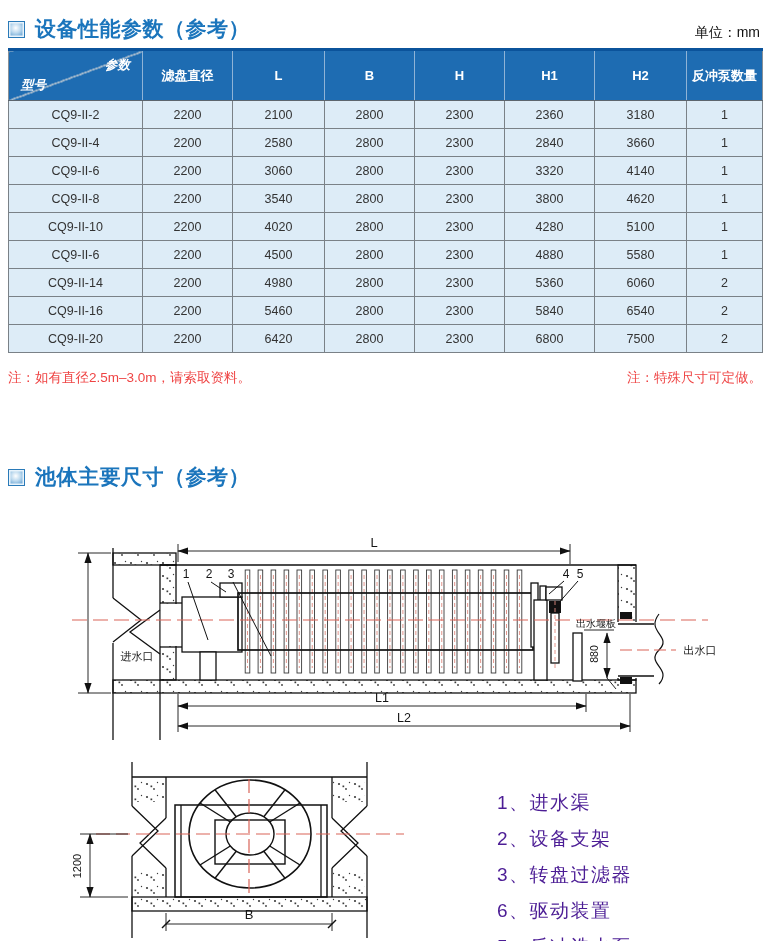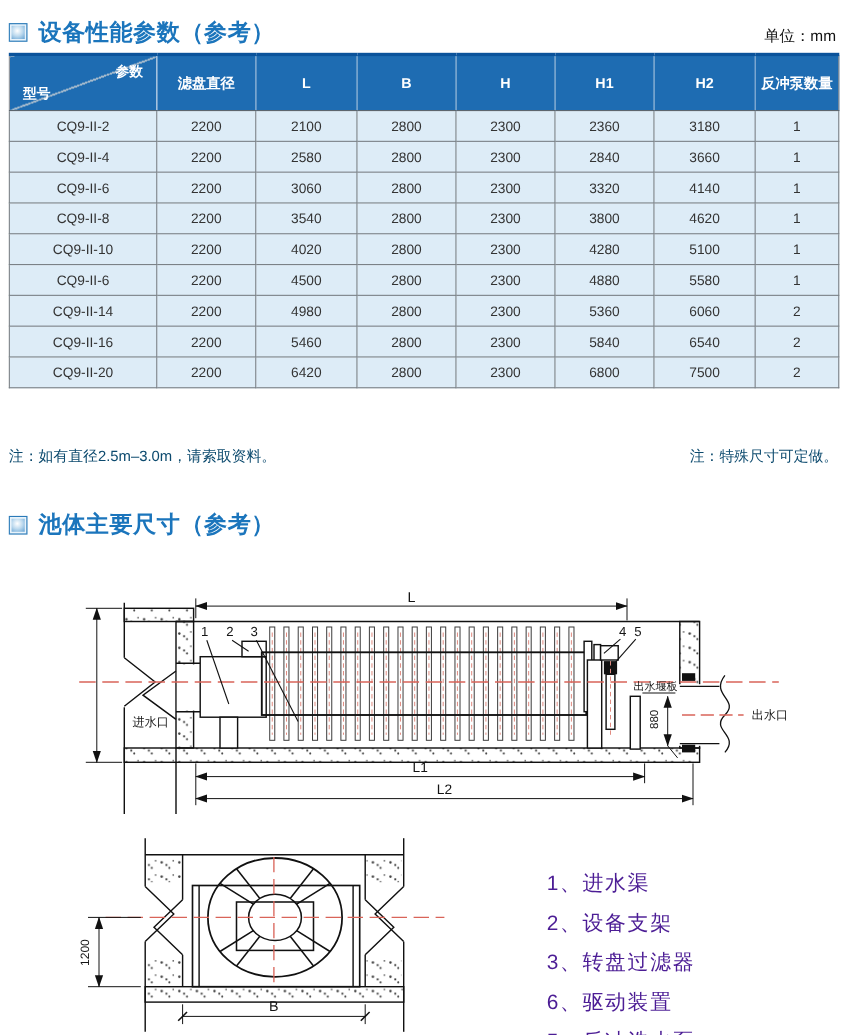--- a/index.html
+++ b/index.html
@@ -19,25 +19,25 @@
         table-layout:fixed;border:1px solid #8a9096;}
   thead th{background:#1e6cb2;color:#fff;font-size:13px;font-weight:bold;height:49px;
            border-right:1px solid #8fb3d6;border-top:3px solid #0b539b;
            border-bottom:1px solid #5d666e;text-align:center;padding:0;}
   thead th:last-child{border-right:1px solid #8a9096;font-family:Liberation Mono, monospace;}
   tbody td{background:#ddecf7;border:1px solid #7a8187;height:27px;text-align:center;
            font-size:12.5px;color:#333;padding:0;}
   th.corner{position:relative;
     background-image:linear-gradient(to bottom right,
       rgba(0,0,0,0) calc(50% - .8px), #a8bccd calc(50% - .8px),
-      #a8bccd calc(50% + .8px), rgba(0,0,0,0) calc(50% + .8px));}
+      #a8bccd calc(50% + .8px), rgba(0,0,0,0) calc(50% + .8px));font-style:italic;}
   th.corner .c-param{position:absolute;top:6px;right:12px;font-size:12.5px;}
   th.corner .c-model{position:absolute;bottom:6px;left:12px;font-size:12.5px;}
 
-  .note{position:absolute;top:406px;font-size:13.5px;color:#0c4a6e;text-align:center;}
+  .note{position:absolute;top:369px;font-size:13.5px;color:#ef4444;text-align:center;}
   .note-l{left:8px;} .note-r{right:8px;}
 
   #drawings{position:absolute;left:0;top:495px;}
   #drawings text{font-family:"Liberation Sans",sans-serif;fill:#151515;stroke:none;}
 
   #legend{position:absolute;left:497px;top:790px;}
   .leg{font-size:19px;color:#4c1d95;margin-bottom:10px;letter-spacing:1.5px;}
 </style>
 </head>
 <body>

